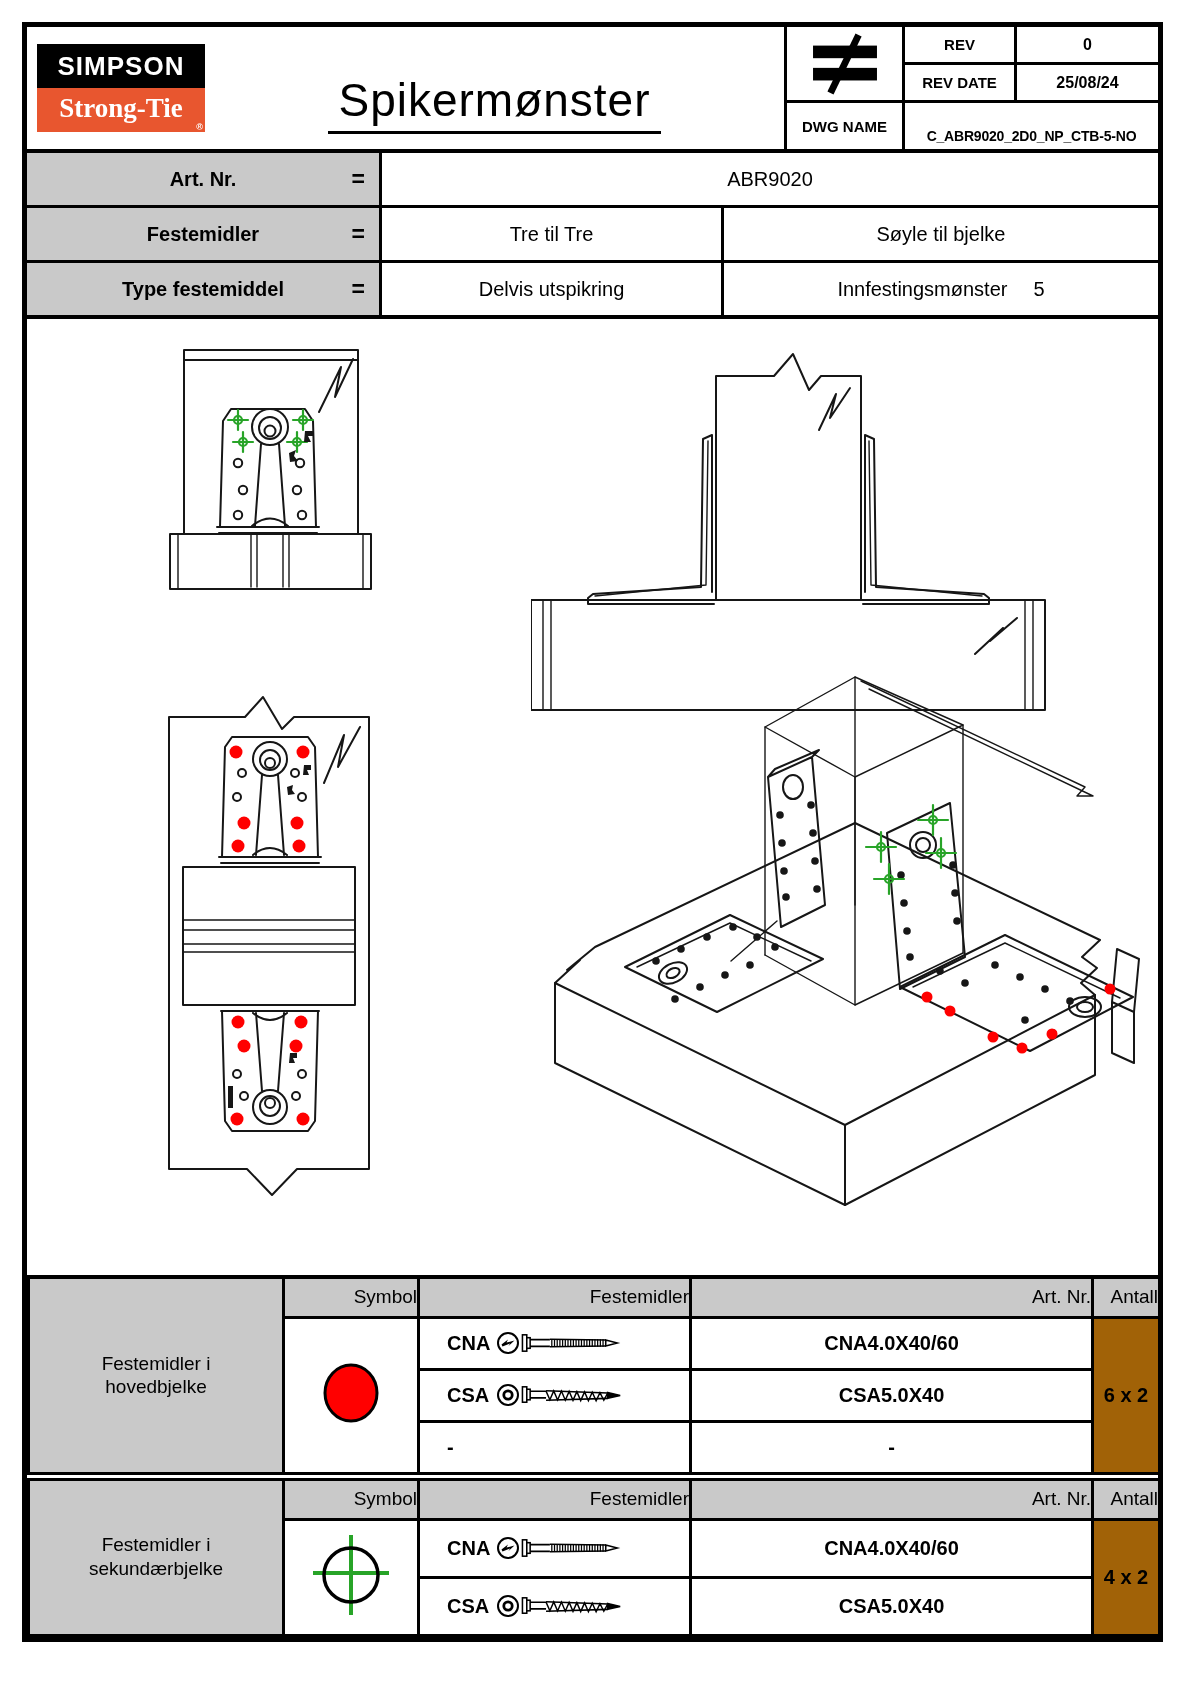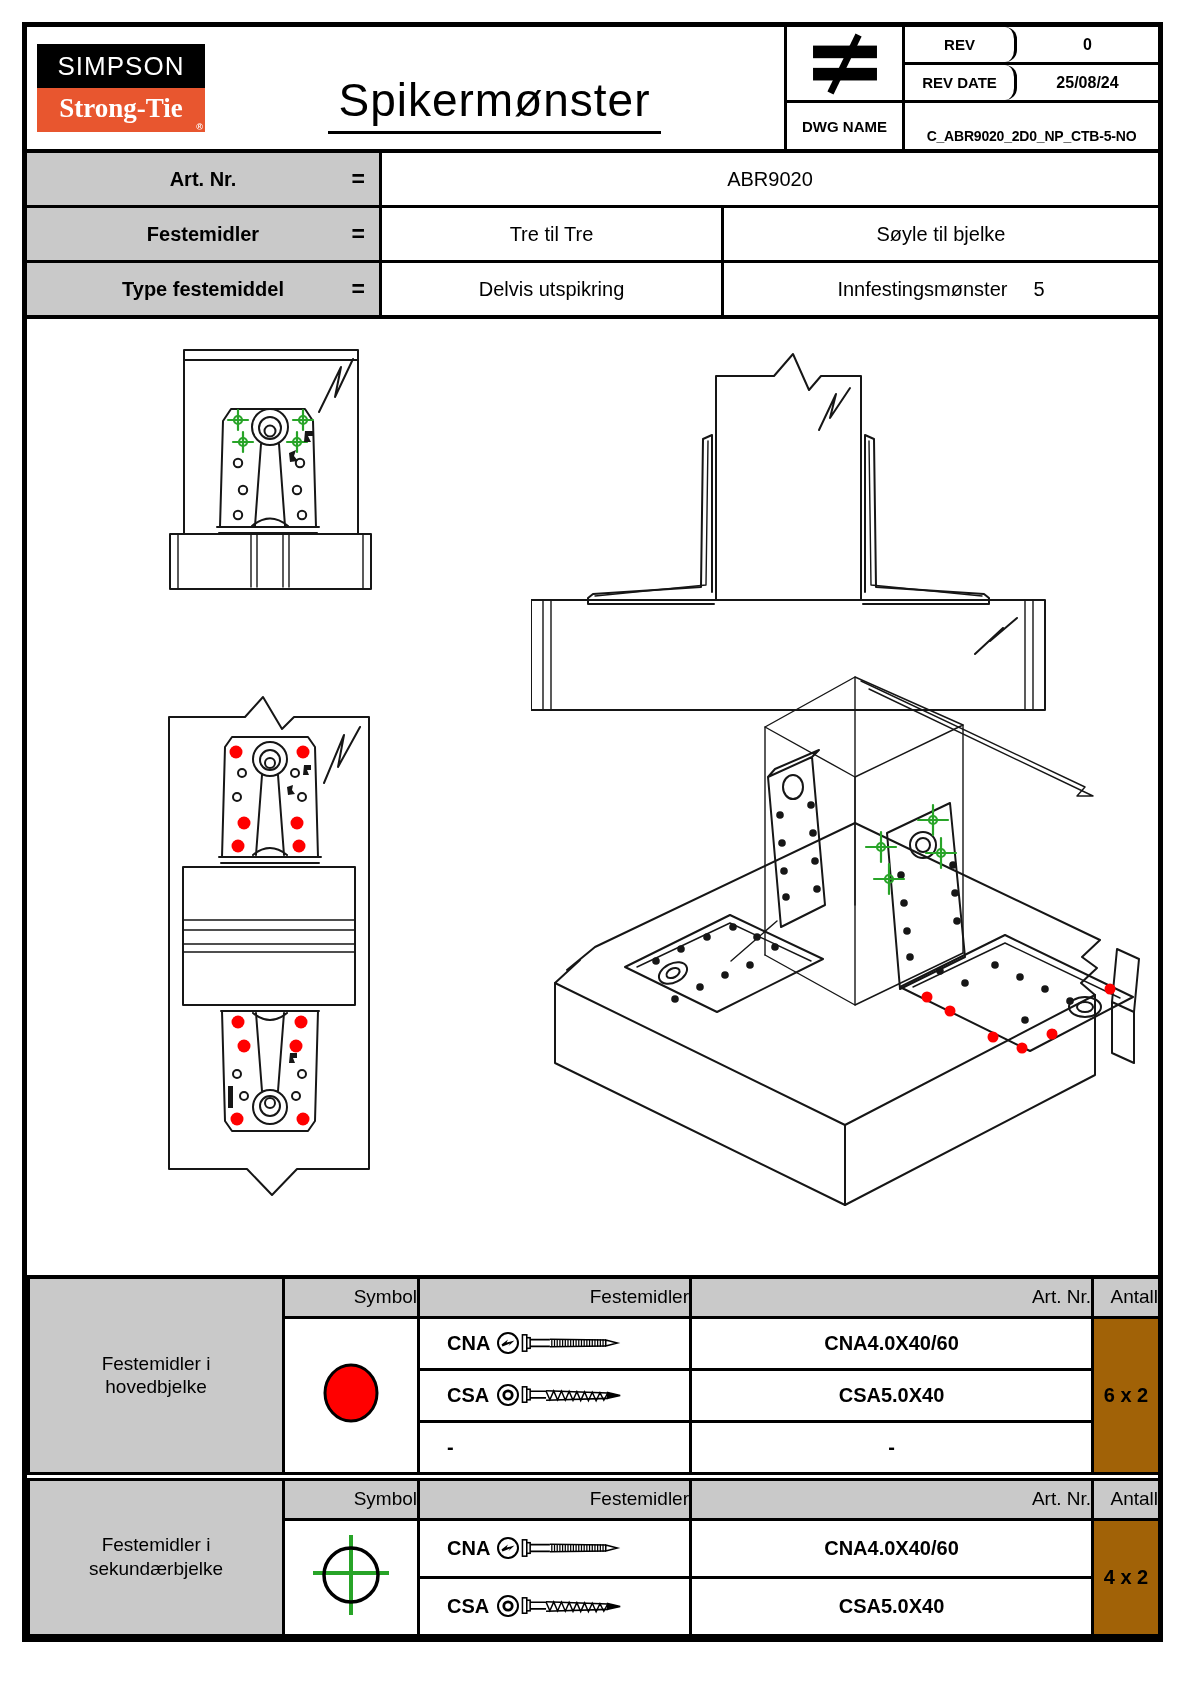--- a/index.html
+++ b/index.html
@@ -3,31 +3,31 @@
 <meta charset="utf-8">
 <style>
   html,body{margin:0;padding:0;background:#fff;}
   body{width:1190px;height:1682px;position:relative;font-family:"Liberation Sans","DejaVu Sans",sans-serif;color:#000;}
   .sheet{position:absolute;left:22px;top:22px;width:1141px;border:5px solid #000;background:#fff;box-sizing:border-box;}
 
   
   .hdr{display:flex;height:122px;border-bottom:4px solid #000;}
   .hdr-left{width:760px;display:flex;align-items:center;border-right:3px solid #000;box-sizing:border-box;}
   .logo{margin-left:10px;width:168px;flex:0 0 168px;}
-  .logo-top{background:#000;color:#fff;font-weight:normal;font-size:26px;letter-spacing:1px;text-align:center;padding:7px 16px 6px;}
+  .logo-top{background:#000;color:#fff;font-weight:bold;font-size:26px;letter-spacing:1px;text-align:center;padding:7px 16px 6px;}
   .logo-bottom{background:#E8562F;color:#ffffff;font-family:"Liberation Serif","DejaVu Serif",serif;font-weight:bold;font-size:27px;text-align:center;padding:5px 0 8px;position:relative;}
   .logo-bottom .reg{position:absolute;right:2px;bottom:0px;font-size:9px;font-family:"Liberation Sans",sans-serif;}
   .title-wrap{flex:1;text-align:center;}
   .title{font-size:46px;letter-spacing:1px;border-bottom:3px solid #000;padding:0 10px 4px;display:inline-block;margin-top:31px;}
   .hdr-mid{width:118px;flex:0 0 118px;border-right:3px solid #000;box-sizing:border-box;display:flex;flex-direction:column;}
   .neq-cell{height:73px;border-bottom:3px solid #000;display:flex;align-items:center;justify-content:center;}
   .dwg-label{flex:1;display:flex;align-items:center;justify-content:center;font-size:15px;font-weight:600;}
   .hdr-right{flex:1;display:flex;flex-direction:column;}
   .rev-row{height:35px;display:flex;border-bottom:3px solid #000;}
-  .rev-l{width:112px;border-right:3px solid #000;display:flex;align-items:center;justify-content:center;font-size:15px;font-weight:600;box-sizing:border-box;border-radius:12px;}
+  .rev-l{width:112px;border-right:3px solid #000;display:flex;align-items:center;justify-content:center;font-size:15px;font-weight:600;box-sizing:border-box;}
   .rev-v{flex:1;display:flex;align-items:center;justify-content:center;font-size:16px;font-weight:600;}
   .dwg-value{flex:1;display:flex;align-items:center;justify-content:center;font-size:14px;font-weight:700;letter-spacing:-.2px;white-space:nowrap;margin-top:20px;}
 
   
   .info{border-bottom:4px solid #000;}
   .info-row{display:flex;height:52px;border-bottom:3px solid #000;}
   .info-row:last-child{border-bottom:none;}
   .info-label{width:355px;flex:0 0 355px;background:#C9C9C9;border-right:3px solid #000;box-sizing:border-box;position:relative;display:flex;align-items:center;justify-content:center;font-weight:bold;font-size:20px;}
   .info-label .eq{position:absolute;right:14px;font-size:23px;font-weight:bold;}
   .info-v{flex:1;display:flex;align-items:center;justify-content:center;font-size:20px;}

